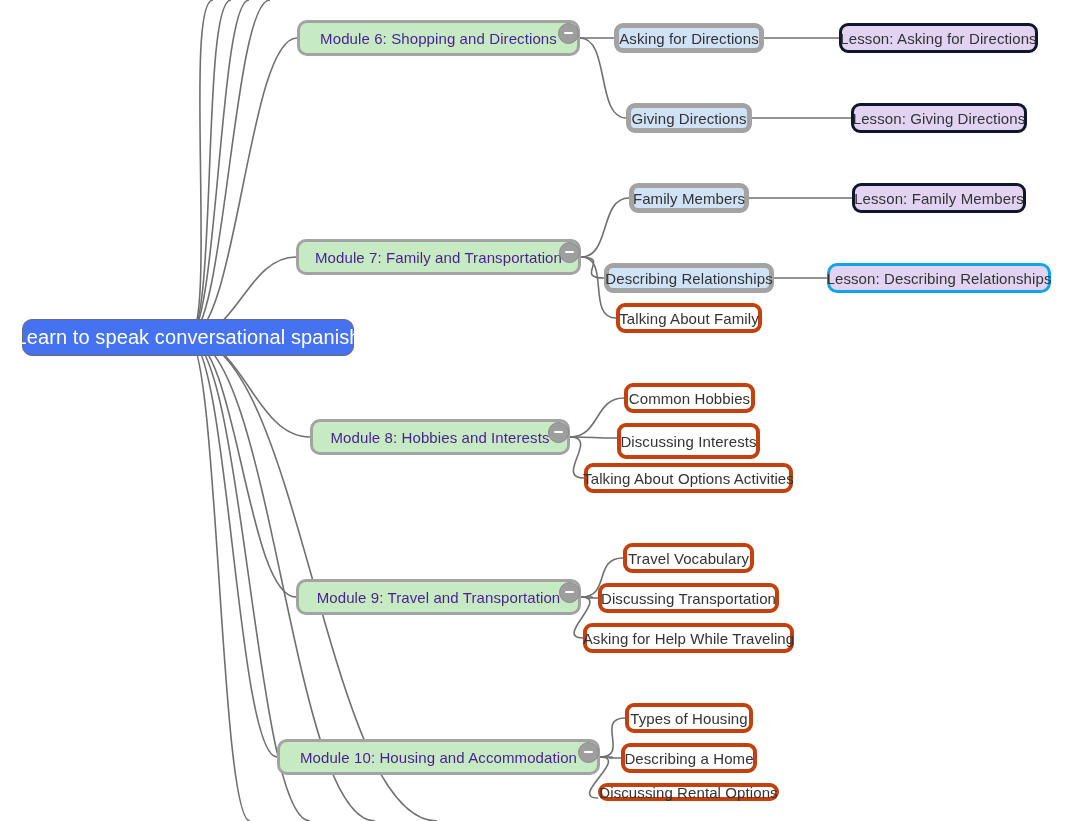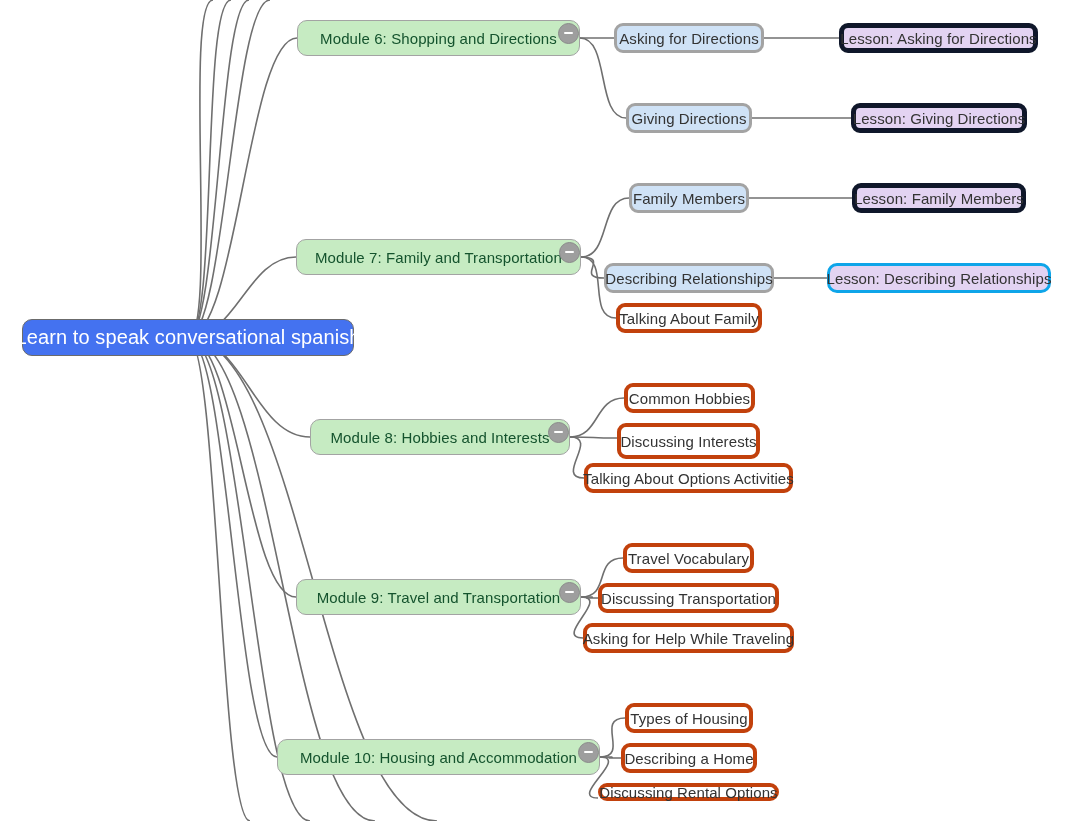--- a/index.html
+++ b/index.html
@@ -37,40 +37,40 @@
   .node-root {
     background: #4472f0;
     border: 1px solid #6b6b6b;
     color: #ffffff;
     border-radius: 10px;
     font-size: 20px;
     padding: 0 14px;
   }
   .node-module {
     background: #c6ebc2;
-    border: 1px solid #a3a3a3;
-    color: #14532d;
+    border: 3px solid #a3a3a3;
+    color: #4c1d95;
     border-radius: 10px;
     padding: 0 16px;
   }
   .node-topic {
     background: #cfe2f6;
-    border: 3px solid #a3a3a3;
+    border: 5px solid #a3a3a3;
     color: #333333;
     padding: 0 12px;
   }
   .node-plain {
     background: #ffffff;
     border: 4px solid #c2410c;
     color: #333333;
     padding: 0 0;
   }
   .node-lesson {
     background: #e3d3f2;
-    border: 5px solid #0f172a;
+    border: 3px solid #0f172a;
     color: #333333;
     padding: 0 12px;
   }
   .node-selected {
     border: 3px solid #0ea5e9;
     border-radius: 10px;
   }
   .collapse-btn {
     position: absolute;
     width: 19px;

